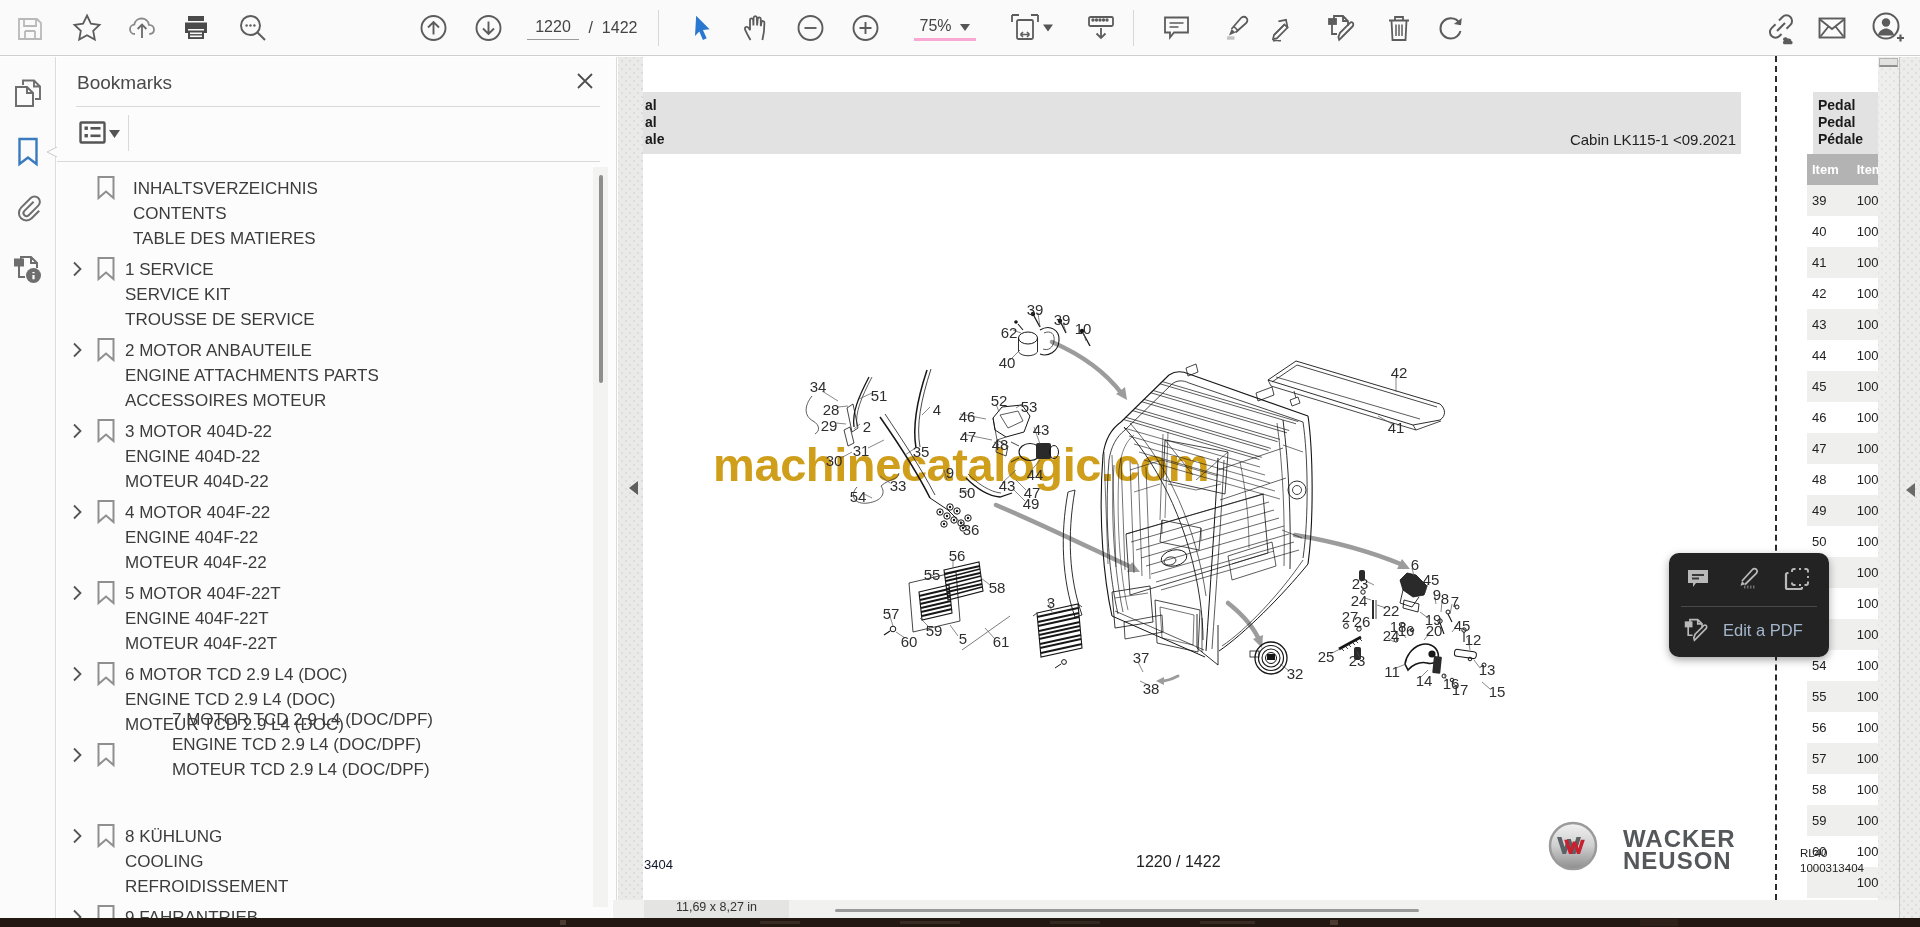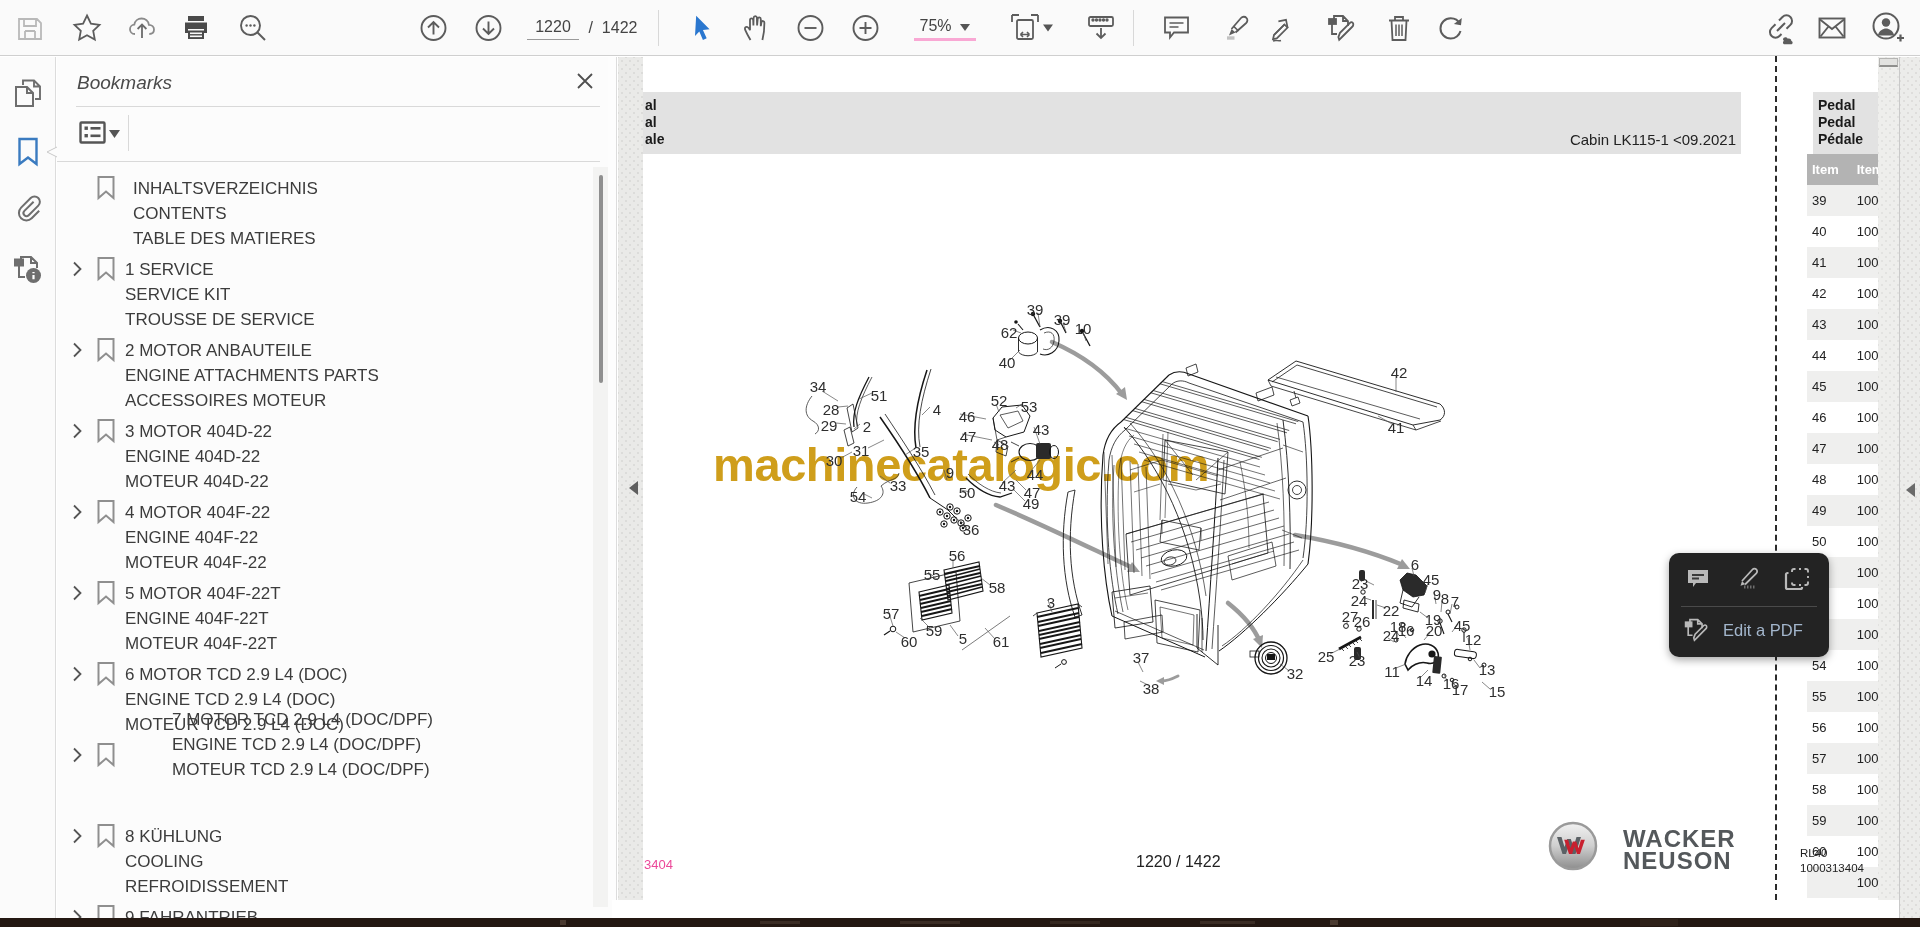--- a/index.html
+++ b/index.html
@@ -10,21 +10,21 @@
   
   #toolbar { left:0; top:0; width:1920px; height:56px; background:#fafafa; border-bottom:1px solid #cfcfcf; }
   .sep { position:absolute; top:10px; width:1px; height:36px; background:#d8d8d8; }
   .ticon { position:absolute; top:0; height:56px; display:flex; align-items:center; justify-content:center; }
 
   
   #sidebar { left:0; top:57px; width:56px; height:861px; background:#fbfbfb; border-right:1px solid #dcdcdc; }
 
   
   #panel { left:57px; top:57px; width:555px; height:861px; background:#fcfcfc; }
-  #panel .title { position:absolute; left:20px; top:15px; font-size:19px; color:#4a4a4a;font-style:italic; }
+  #panel .title { position:absolute; left:20px; top:15px; font-size:19px; color:#4a4a4a; }
   #paneldiv1 { position:absolute; left:19px; top:49px; width:524px; height:1px; background:#d9d9d9; }
   #paneldiv2 { position:absolute; left:0px; top:104px; width:543px; height:1px; background:#d9d9d9; }
   .bmk-entry { position:absolute; left:0; color:#3c3c3c; font-size:17px; line-height:25px; white-space:nowrap; }
   #panelscroll { position:absolute; left:536px; top:110px; width:15px; height:740px; background:#f3f3f2; }
   #panelthumb  { position:absolute; left:542px; top:118px; width:4px; height:208px; background:#8f8f8f; border-radius:2px; }
 
   
   #canvas { left:618px; top:57px; width:1281px; height:843px;
             background-color:#eaeae8;
             background-image: radial-gradient(#dcdcda 1px, rgba(0,0,0,0) 1.1px), radial-gradient(#dcdcda 1px, rgba(0,0,0,0) 1.1px);
@@ -405,21 +405,21 @@
               <td>1000313404</td>
             </tr>
             <tr>
               <td style="padding-left:5px;"></td>
               <td>1000313404</td>
             </tr>
           </tbody>
         </table>
       <div class="dash" style="left:1132px; top:0px; height:844px;"></div>
       <div id="wm">machinecatalogic.com</div>
-      <div class="abs" style="left:1px; top:801px; font-size:13px; color:#ec4899;">3404</div>
+      <div class="abs" style="left:1px; top:801px; font-size:13px; color:#0f172a;">3404</div>
       <div class="abs" style="left:493px; top:797px; font-size:16px; color:#222;">1220 / 1422</div>
       <div class="abs" style="left:1157px; top:790px; font-size:11.5px; color:#222; line-height:15px;">RL40<br>1000313404</div>
       <svg class="abs" style="left:905px; top:765px" width="52" height="52" viewBox="0 0 52 52">
   <defs>
             <linearGradient id="wnbg" x1="0" y1="0" x2="0" y2="1">
     <stop offset="0" stop-color="#f2f2f2"></stop>
               <stop offset="0.5" stop-color="#cfcfcf"></stop>
               <stop offset="1" stop-color="#8d8d8d"></stop>
             </linearGradient>
           </defs>
@@ -812,20 +812,24 @@
         <text x="1487" y="675" font-size="15" fill="#2e2e2e" text-anchor="middle">13</text>
         <text x="1424" y="686" font-size="15" fill="#2e2e2e" text-anchor="middle">14</text>
         <text x="1451" y="689" font-size="15" fill="#2e2e2e" text-anchor="middle">16</text>
         <text x="1460" y="695" font-size="15" fill="#2e2e2e" text-anchor="middle">17</text>
         <text x="1497" y="697" font-size="15" fill="#2e2e2e" text-anchor="middle">15</text>
       </svg>
     </div>
   </div>
   <div class="abs" id="docscroll"></div>
   <div class="abs" id="docthumb"></div>
+  <div class="abs" id="statusbar">
+    <div id="sizechip">11,69 x 8,27 in</div>
+    <div id="hthumb"></div>
+  </div>
   <div class="abs" id="rightpanel">
       <svg class="abs" style="left:5px; top:426px" width="10" height="14" viewBox="0 0 10 14" fill="#6a6a6a">
         <path d="M10 0 L10 14 L1 7 Z"></path>
       </svg>
     </div>
   <div class="abs" id="taskbar">
     <div class="abs" style="left:560px; top:2px; width:6px; height:5px; background:#4a3a30;"></div>
     <div class="abs" style="left:760px; top:3px; width:40px; height:3px; background:#3a2c24;"></div>
     <div class="abs" style="left:900px; top:3px; width:60px; height:3px; background:#3a2c24;"></div>
     <div class="abs" style="left:1050px; top:3px; width:50px; height:3px; background:#352820;"></div>

